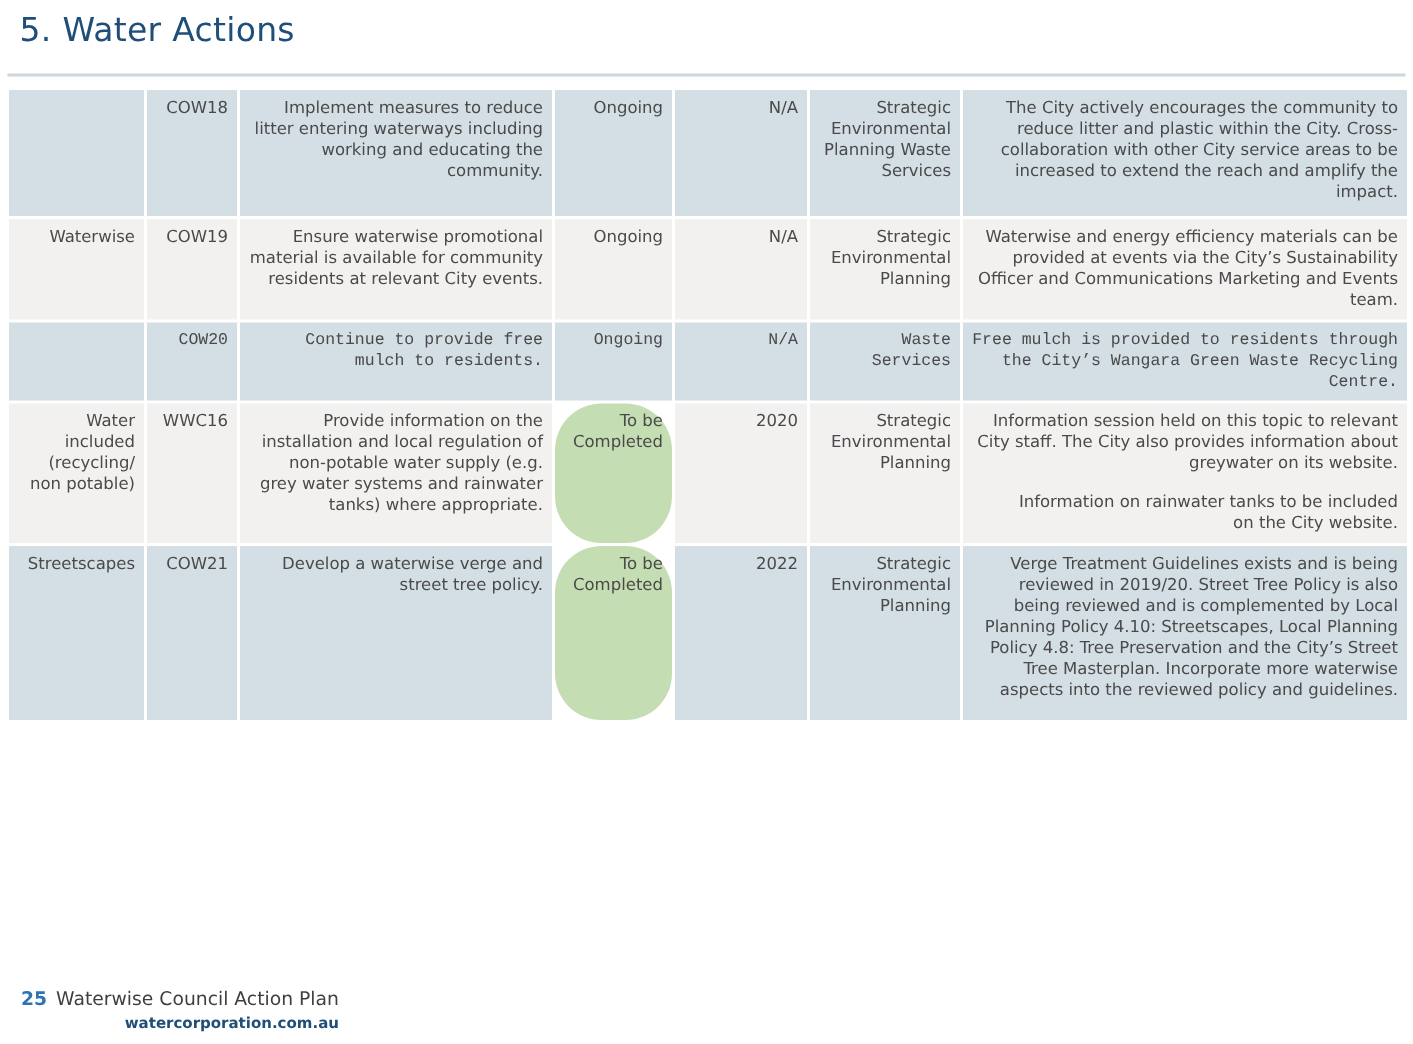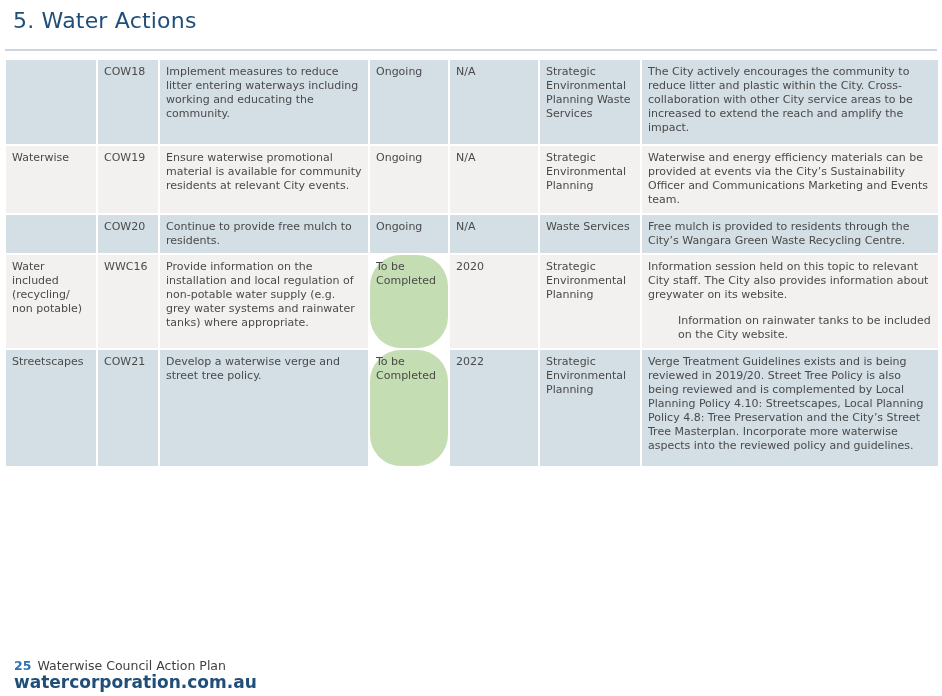--- a/index.html
+++ b/index.html
@@ -39,48 +39,50 @@
     border-spacing: 2px;
     table-layout: fixed;
   }
   table.actions td {
     vertical-align: top;
     padding: 5px 6px 5px 6px;
     font-size: 11px;
     line-height: 14px;
     color: #4a4a4a;
     word-wrap: break-word;
+    text-align: right;
   }
   tbody tr:nth-child(odd)  td { background: #d3dee5; }
   tbody tr:nth-child(even) td { background: #f2f1f0; }
   tbody tr td.status-green { background: #c5ddb2 !important; border-radius: 31px; }
   
   tbody tr:nth-child(1) td { height: 84px; }
   tbody tr:nth-child(2) td { height: 67px; }
-  tbody tr:nth-child(3) td { height: 38px; }
+  tbody tr:nth-child(3) td { height: 38px; font-family: Liberation Mono, monospace; }
   tbody tr:nth-child(4) td { height: 93px; }
   tbody tr:nth-child(5) td { height: 116px; }
   td.cell-comment p + p { margin-top: 12px; margin-left: 30px; }
   .footer {
     position: absolute;
     left: 14px;
     top: 658px;
+    text-align: right;
   }
   .footer-line1 {
     font-size: 12.5px;
     line-height: 16px;
     color: #3f3f3f;
   }
   .footer-page-number {
     font-weight: bold;
     color: #2e74b5;
     margin-right: 6px;
   }
   .footer-site {
-    font-size: 17px;
+    font-size: 10px;
     line-height: 17px;
     font-weight: bold;
     color: #1f4e79;
     cursor: pointer;
   }
 </style>
 </head>
 <body>
 
 <div class="page">

